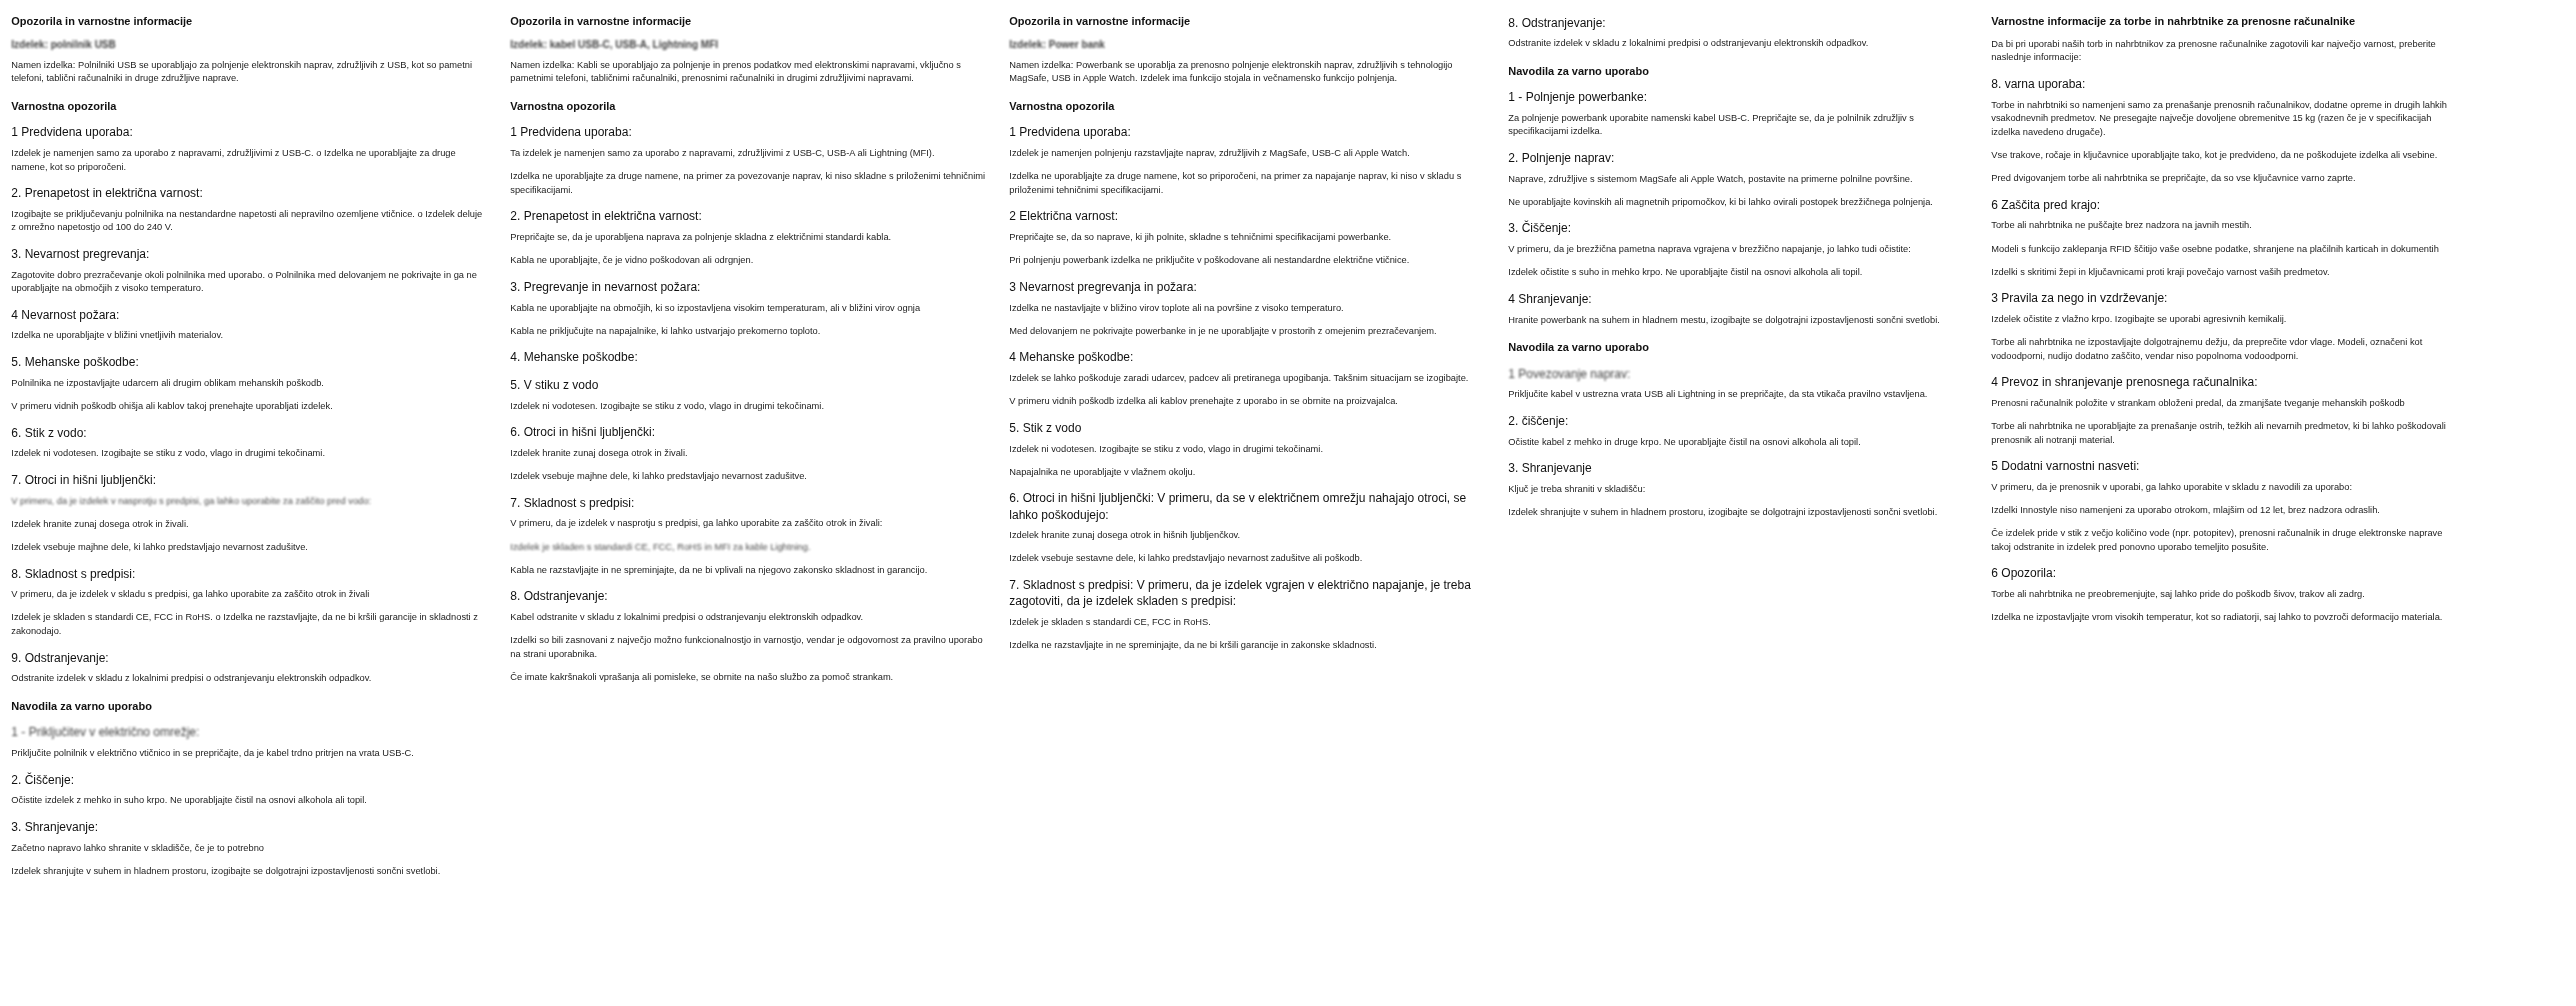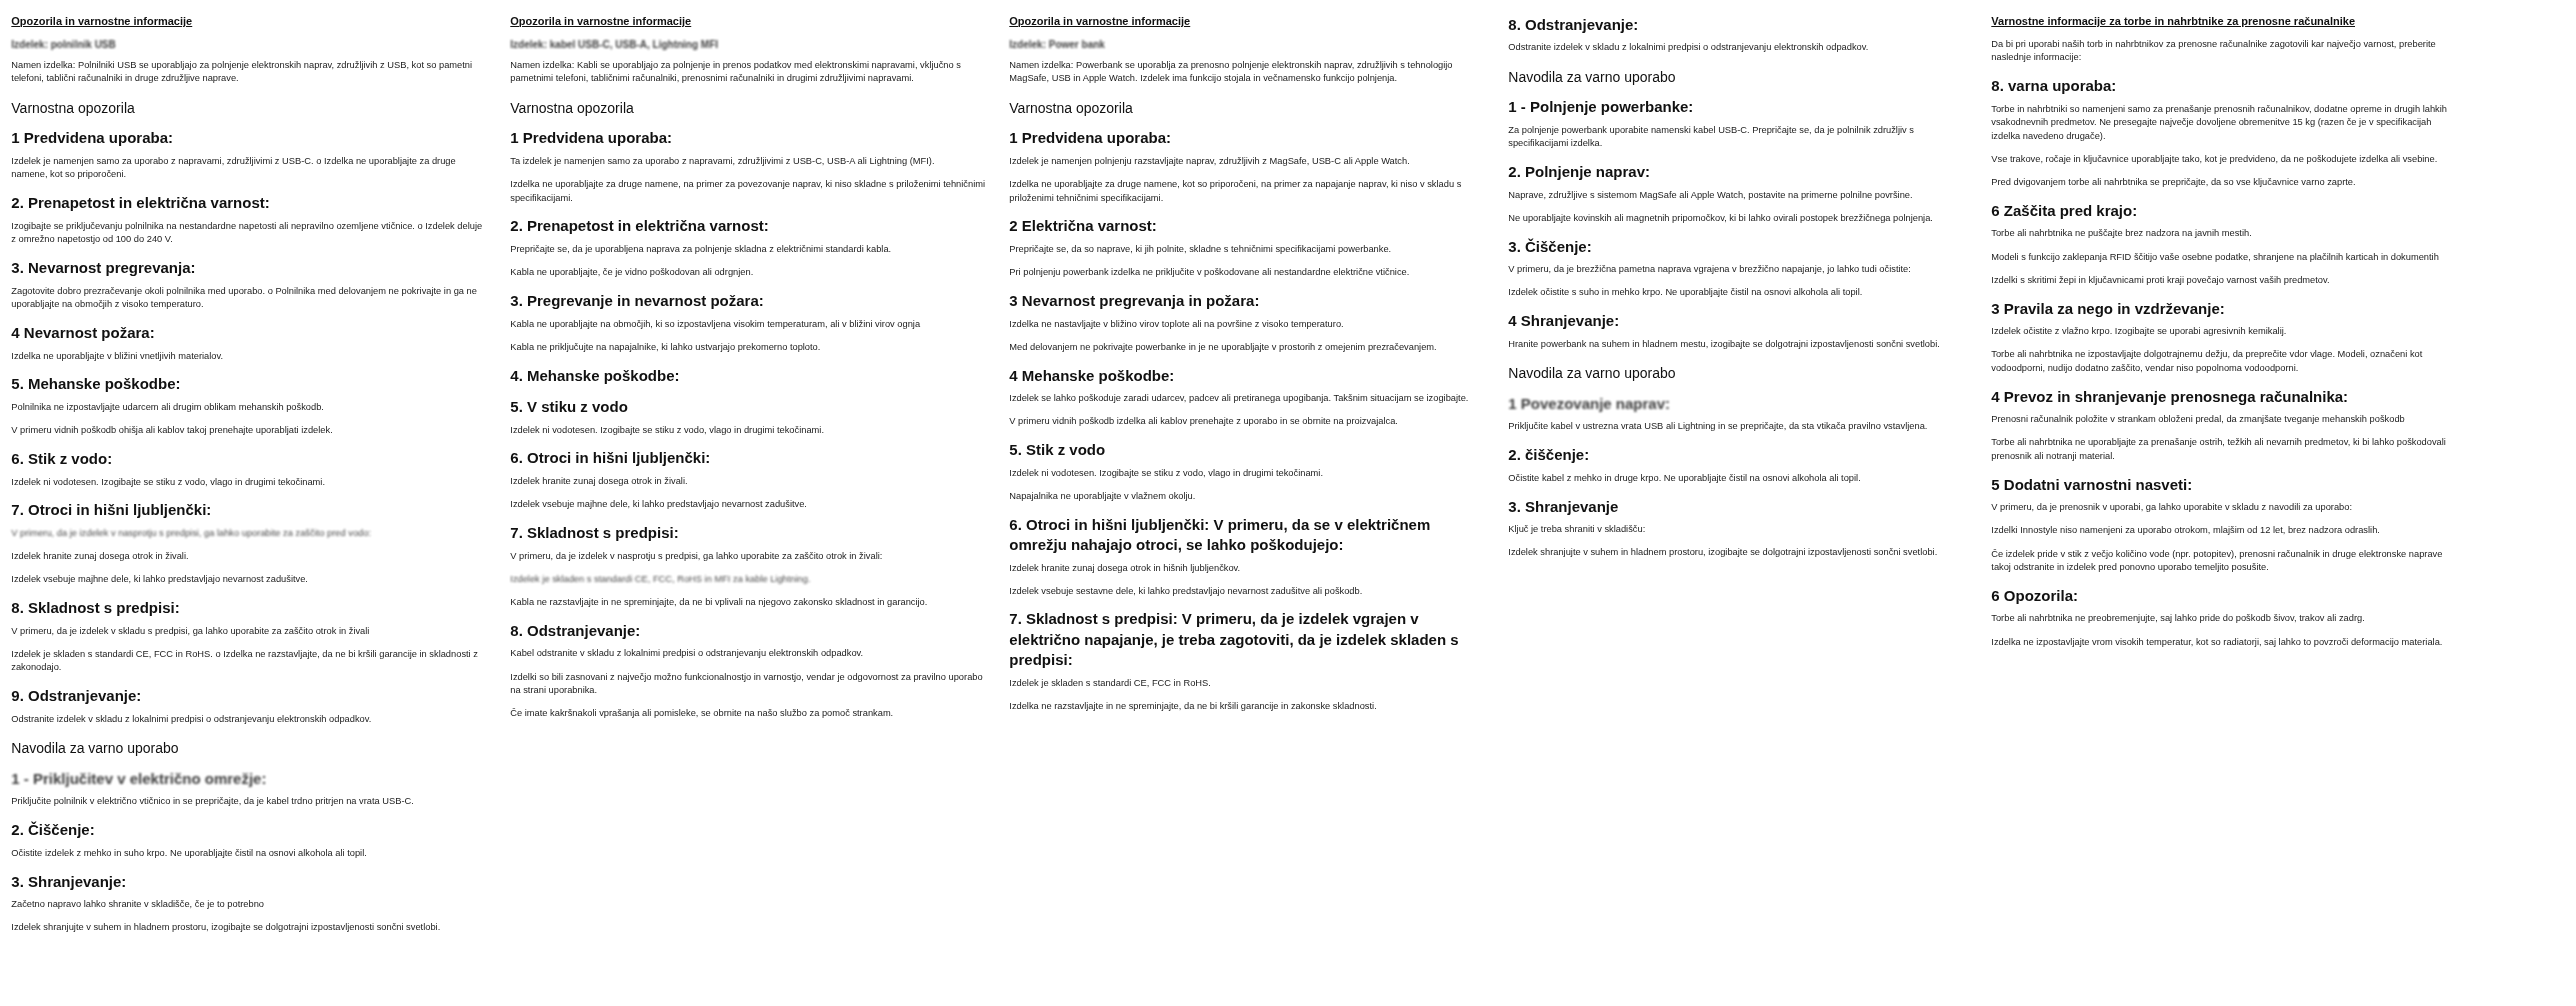--- a/index.html
+++ b/index.html
@@ -26,39 +26,38 @@
     padding-right: 21px;
     flex: 0 0 499px;
   }
   .col.narrow { width: 483px; flex: 0 0 483px; }
   .col-title {
     font-size: 11px;
     font-weight: bold;
     color: #111111;
     margin: 0 0 9.7px 0;
     line-height: 1.25;
-    text-decoration: underline;
   }
   .sub-strong {
     font-size: 10px;
     font-weight: bold;
     color: #111111;
     margin: 0 0 8px 0;
     line-height: 1.3;
   }
   .sec-head {
-    font-size: 14px;
-    font-weight: normal;
+    font-size: 11px;
+    font-weight: bold;
     color: #111111;
     margin: 13px 0 8px 0;
     line-height: 1.3;
   }
   .item-head {
-    font-size: 15px;
-    font-weight: bold;
+    font-size: 12px;
+    font-weight: normal;
     color: #111111;
     margin: 11.3px 0 6.4px 0;
     line-height: 1.35;
   }
   p.body {
     font-size: 9.3px;
     color: #1b1b1b;
     margin: 0 0 9.7px 0;
     line-height: 1.45;
   }

